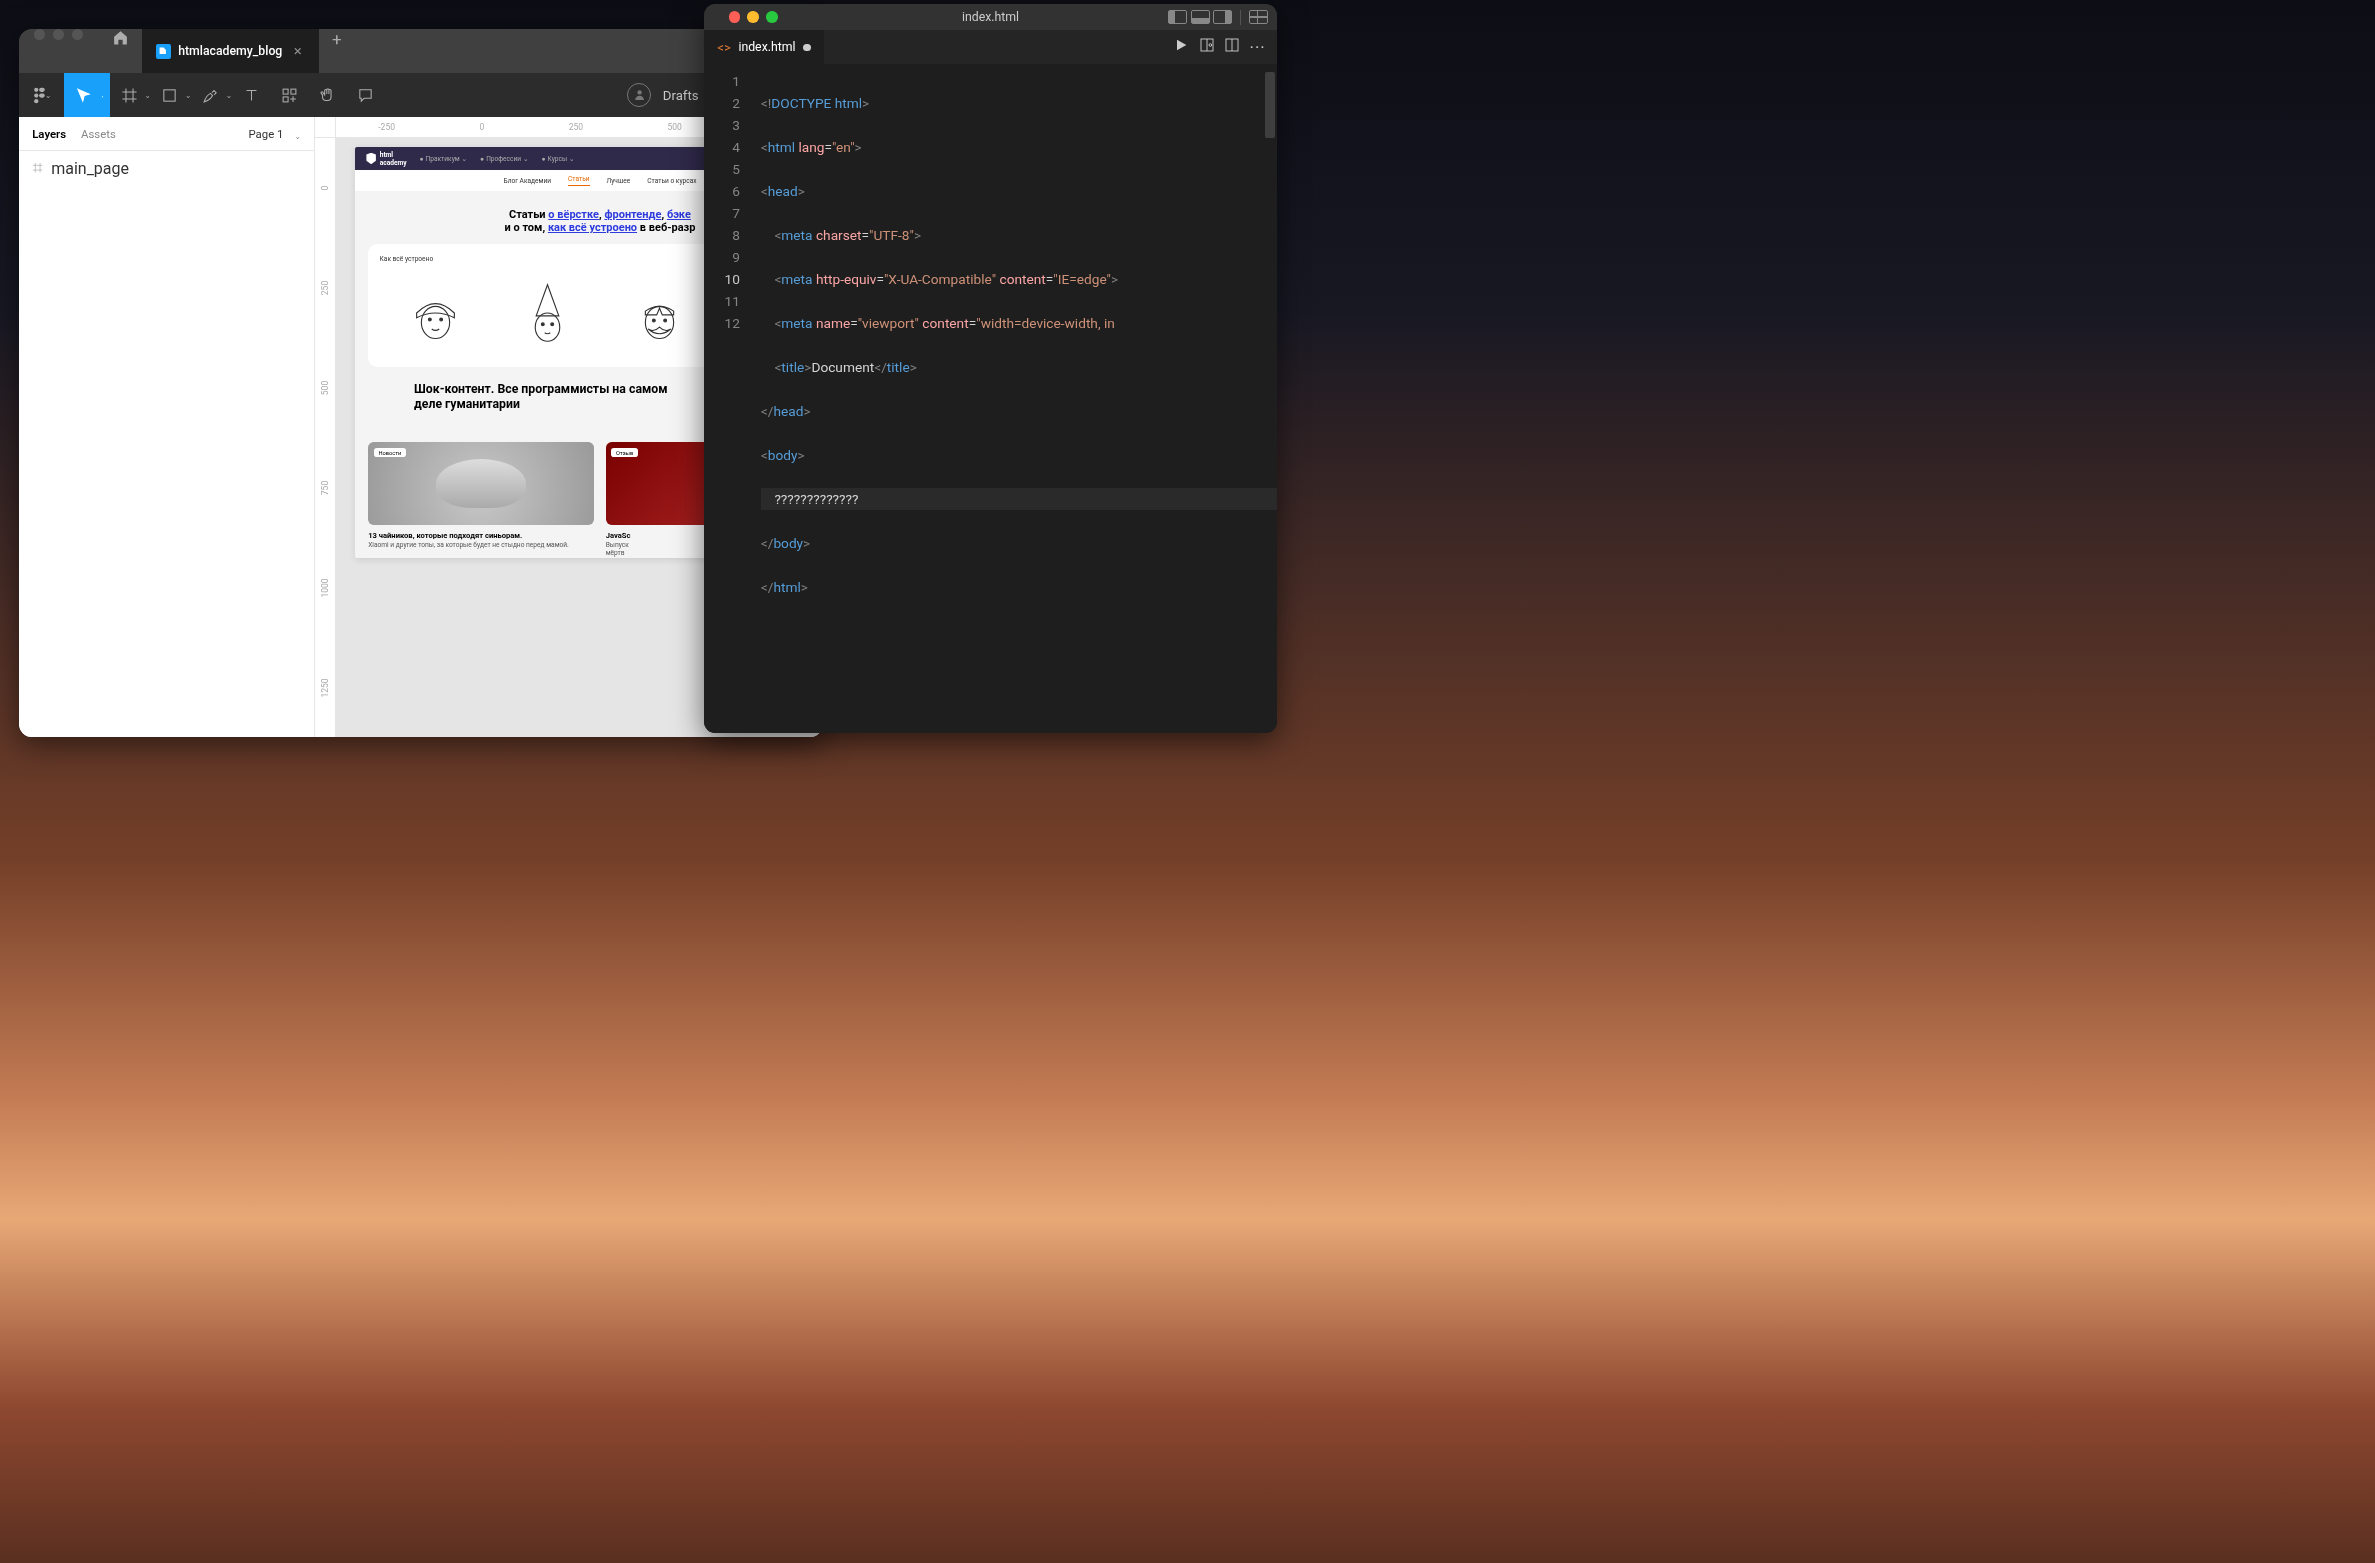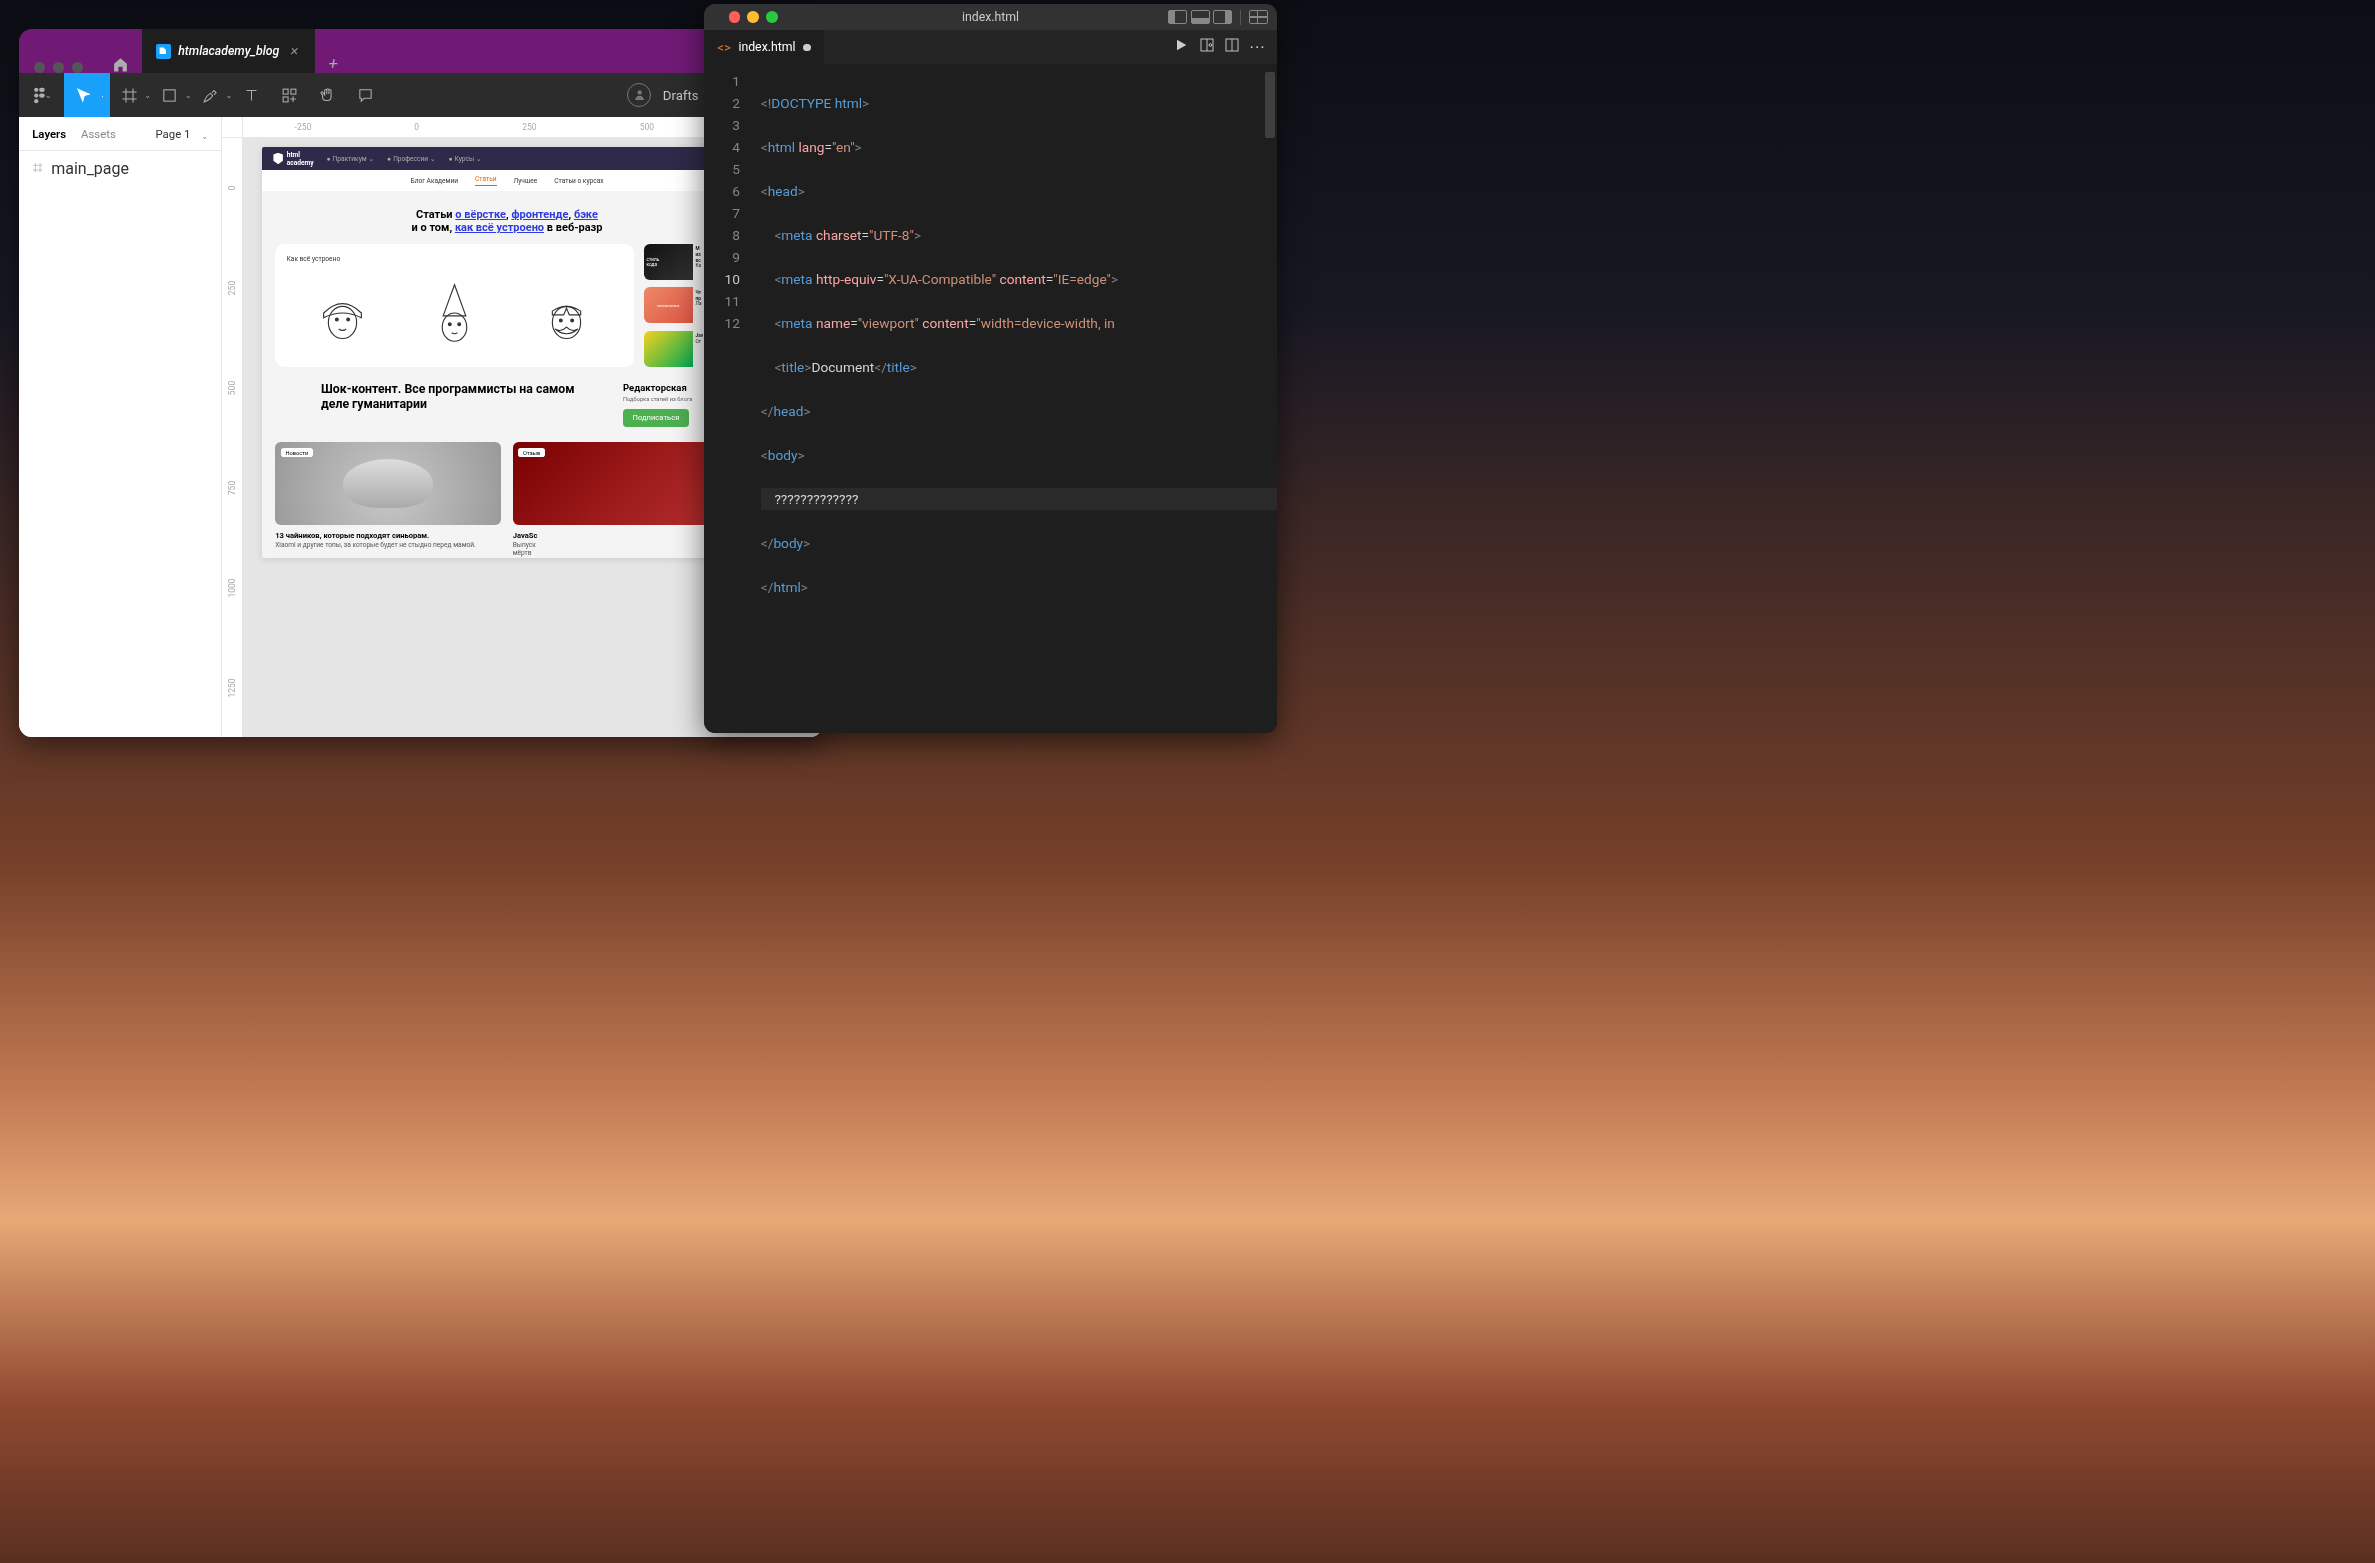--- a/index.html
+++ b/index.html
@@ -1,21 +1,21 @@
 <!DOCTYPE html>
 <html style="font-size:15px"><head>
 <meta charset="utf-8">
 <style>
 * { margin: 0; padding: 0; box-sizing: border-box; font-family: -apple-system, "Segoe UI", Roboto, sans-serif; }
 html, body { width: 100%; height: 100%; overflow: hidden; }
 body { background: linear-gradient(180deg,#0d0d15 0%,#181823 20%,#743f28 55%,#c27a53 70%,#e8a876 78%,#8e4830 90%,#5a2f20 100%); }
 
 
 .figma-window { position:absolute; left:19px; top:29px; width:804px; height:708px; border-radius:13.2px; overflow:hidden; box-shadow:0 7.6px 30px rgba(0,0,0,.5); background:#2c2c2c; }
-.figma-titlebar { height:44px; background:#701a75; display:flex; align-items:flex-end;font-style:italic; }
+.figma-titlebar { height:44px; background:#404040; display:flex; align-items:flex-start; }
 .traffic-lights { display:flex; gap:7.6px; padding:0 15px; }
 .tl { width:11.4px; height:11.4px; border-radius:50%; background:#555; }
 .figma-home { width:44px; display:flex; align-items:center; justify-content:center; cursor:pointer; }
 .figma-home svg{ width:17px; height:17px; fill:#adadad; }
 .figma-tab { display:flex; align-items:center; gap:7.6px; background:#1e1e1e; height:44px; padding:0 13.2px; border-radius:0; }
 .figma-tab .fav { width:15px; height:15px; background:#18a0fb; border-radius:1.9px; display:flex; align-items:center; justify-content:center; }
 .figma-tab .fav svg{ width:9.5px; height:9.5px; fill:#fff; }
 .figma-tab-label { color:#fff; font-size:12.3px; font-weight:500; }
 .figma-tab-close { color:#888; font-size:15px; padding:0 3.8px; cursor:pointer; }
 .figma-newtab { padding:0 13.2px; color:#aaa; font-size:17px; cursor:pointer; }
@@ -29,21 +29,21 @@
 .tb-btn.menu svg{ fill:#adadad; stroke:none; width:17px; }
 .tb-btn.active { background:#18a0fb; }
 .tb-btn.active svg { stroke:#fff; fill:#fff; }
 .tb-spacer { flex:1; }
 .tb-avatar { width:24.6px; height:24.6px; border-radius:50%; border:1.4px solid #777; display:flex; align-items:center; justify-content:center; }
 .tb-avatar svg{ width:13.2px; height:13.2px; fill:#777; }
 .breadcrumb { display:flex; align-items:center; gap:9.5px; color:#c8c8c8; font-size:13.2px; padding:0 11.4px; }
 .breadcrumb .sep{ color:#666; }
 
 .figma-body { height:calc(100% - 87px); display:flex; background:#fff; }
-.figma-left { width:203px; background:#fff; border-right:0.9px solid #e6e6e6; display:flex; flex-direction:column; }
+.figma-left { width:296px; background:#fff; border-right:0.9px solid #e6e6e6; display:flex; flex-direction:column; }
 .left-tabs { display:flex; align-items:center; padding:9.5px 13.2px; gap:15px; font-size:11.4px; border-bottom:0.9px solid #e6e6e6; }
 .left-tab { color:#888; cursor:pointer; }
 .left-tab.active { color:#000; font-weight:600; }
 .page-name { margin-left:auto; display:flex; align-items:flex-end; gap:11px; color:#333; }
 .page-name .chev{ font-size:7.6px; color:#888; }
 .layer-item { display:flex; align-items:center; gap:7.6px; padding:7.6px 13.2px; cursor:pointer; font-size:16px; color:#333; }
 .layer-item svg{ width:11.4px; height:11.4px; stroke:#888; }
 
 .figma-canvas { flex:1; background:#e5e5e5; position:relative; overflow:hidden; }
 .ruler-h { position:absolute; top:0; left:21px; right:0; height:21px; background:#fff; border-bottom:0.9px solid #e6e6e6; display:flex; justify-content:space-around; align-items:center; font-size:8.5px; color:#aaa; }

